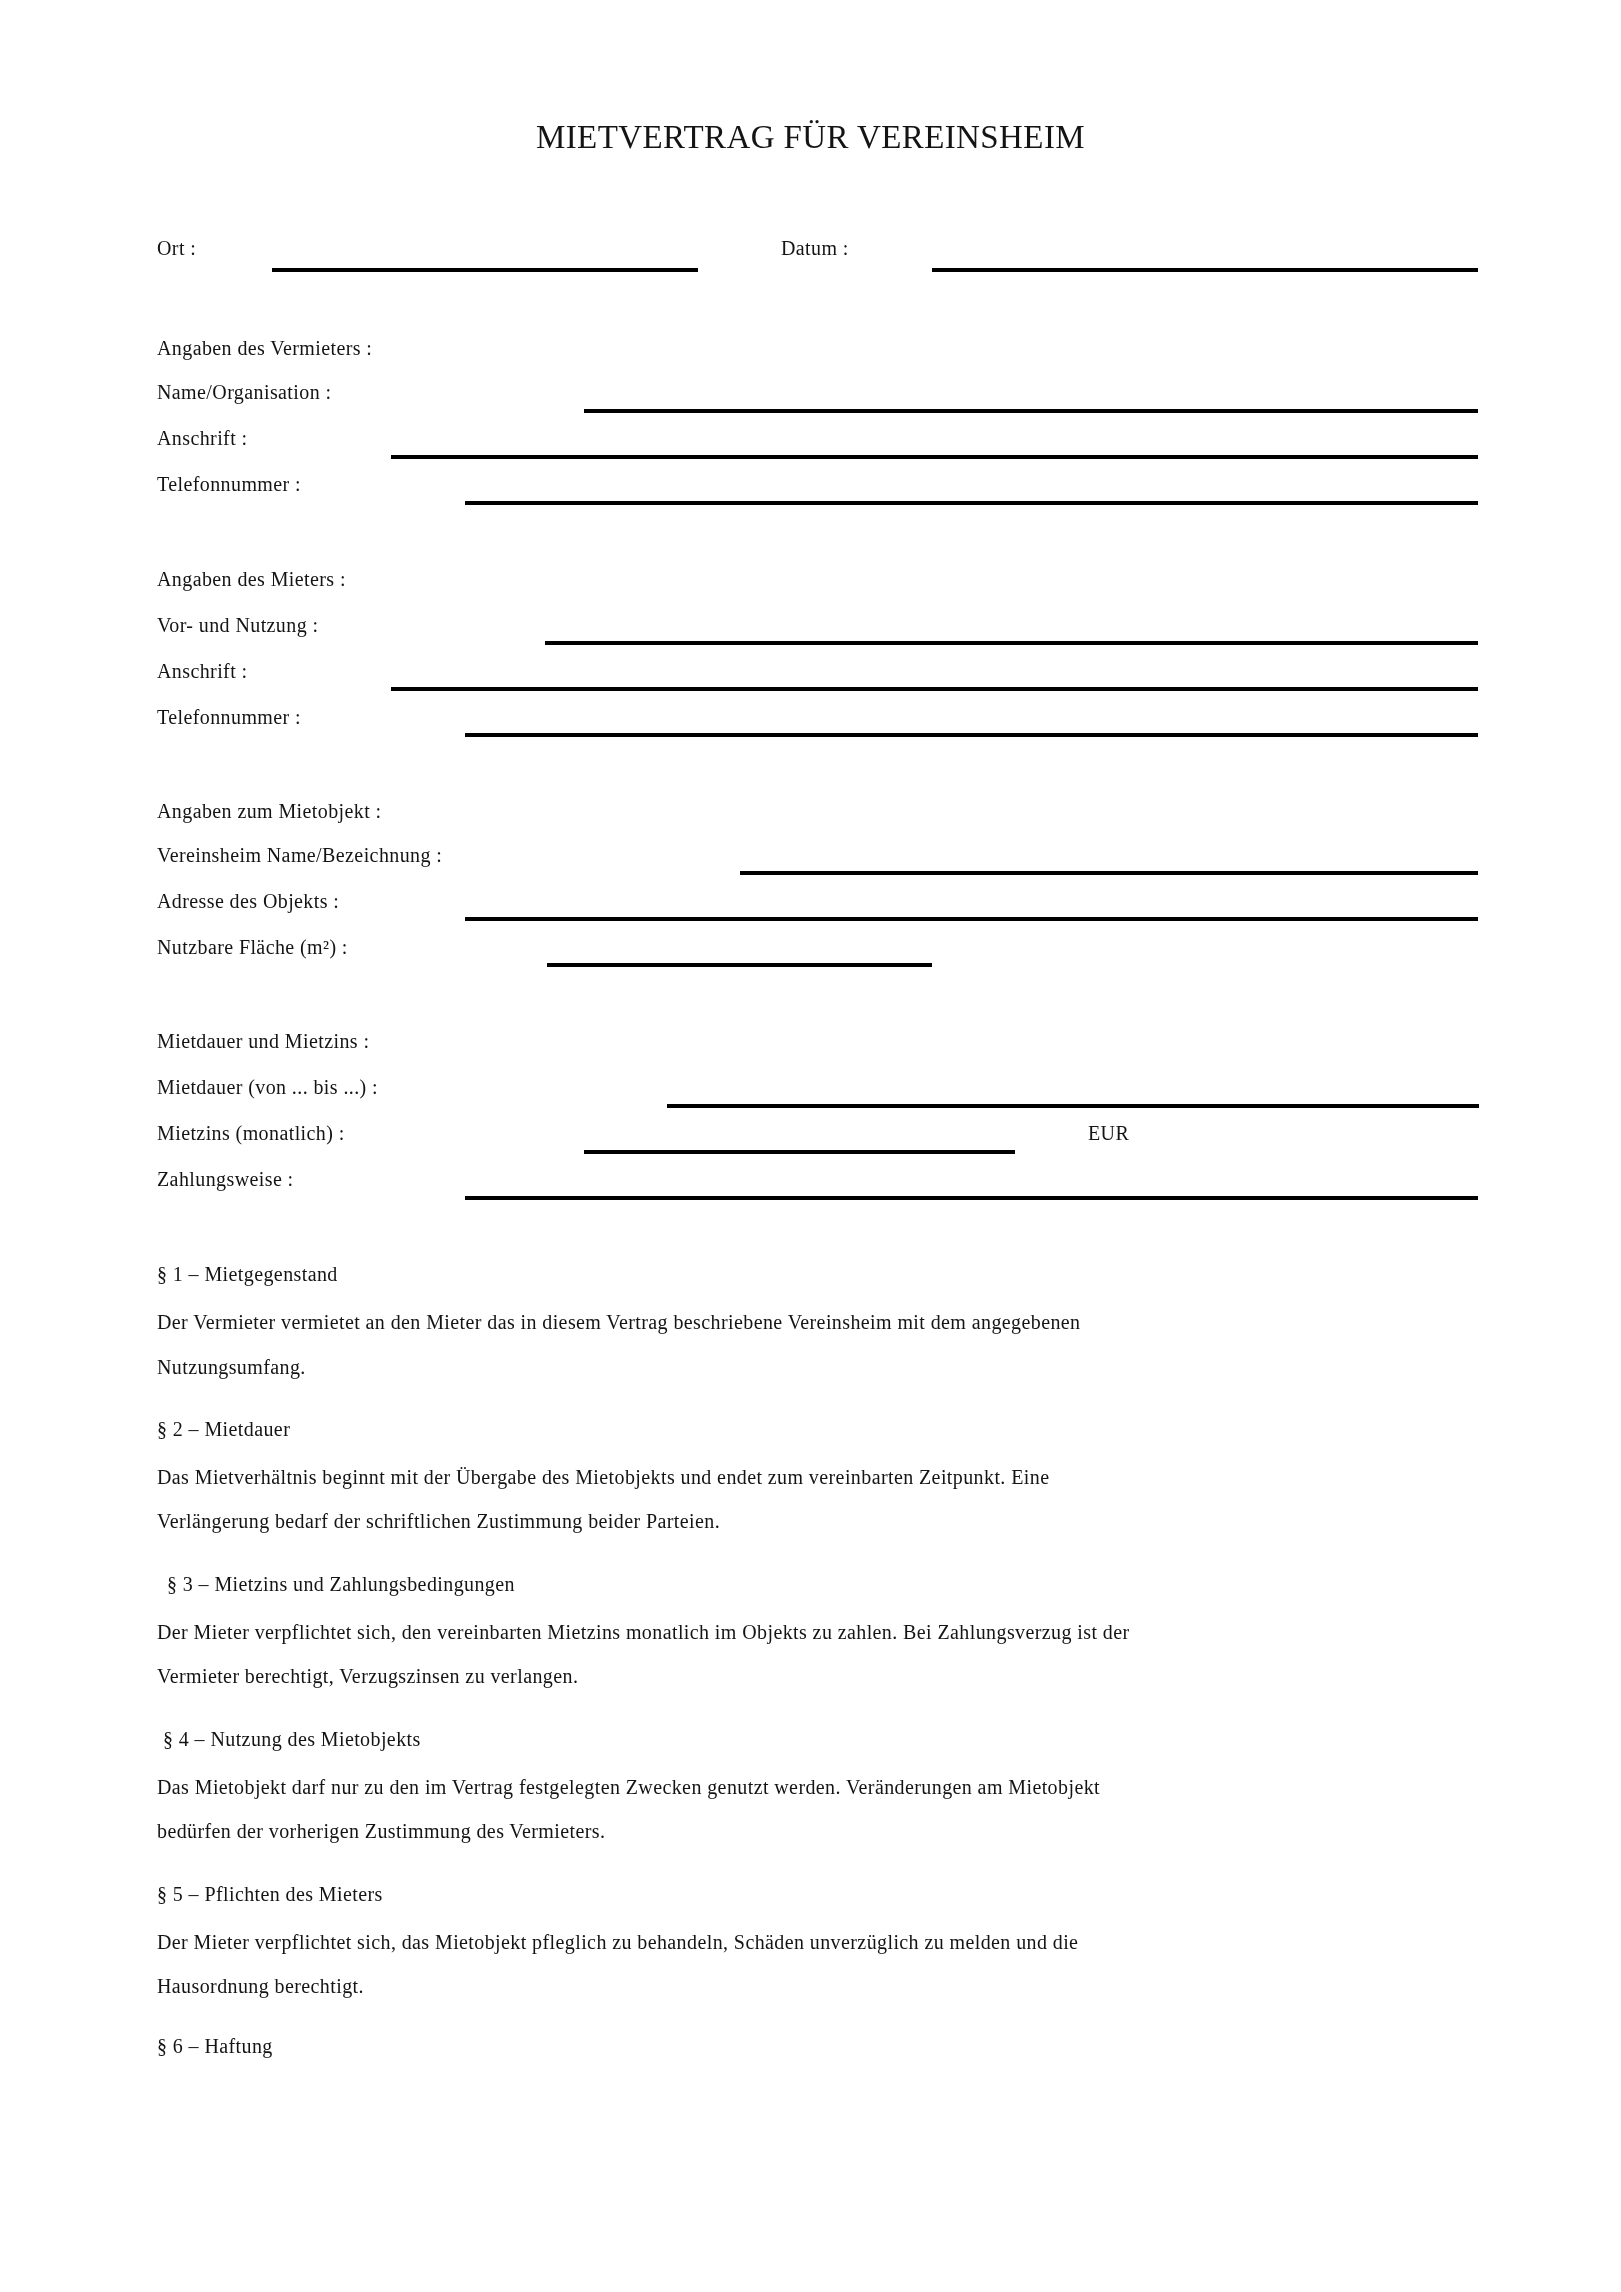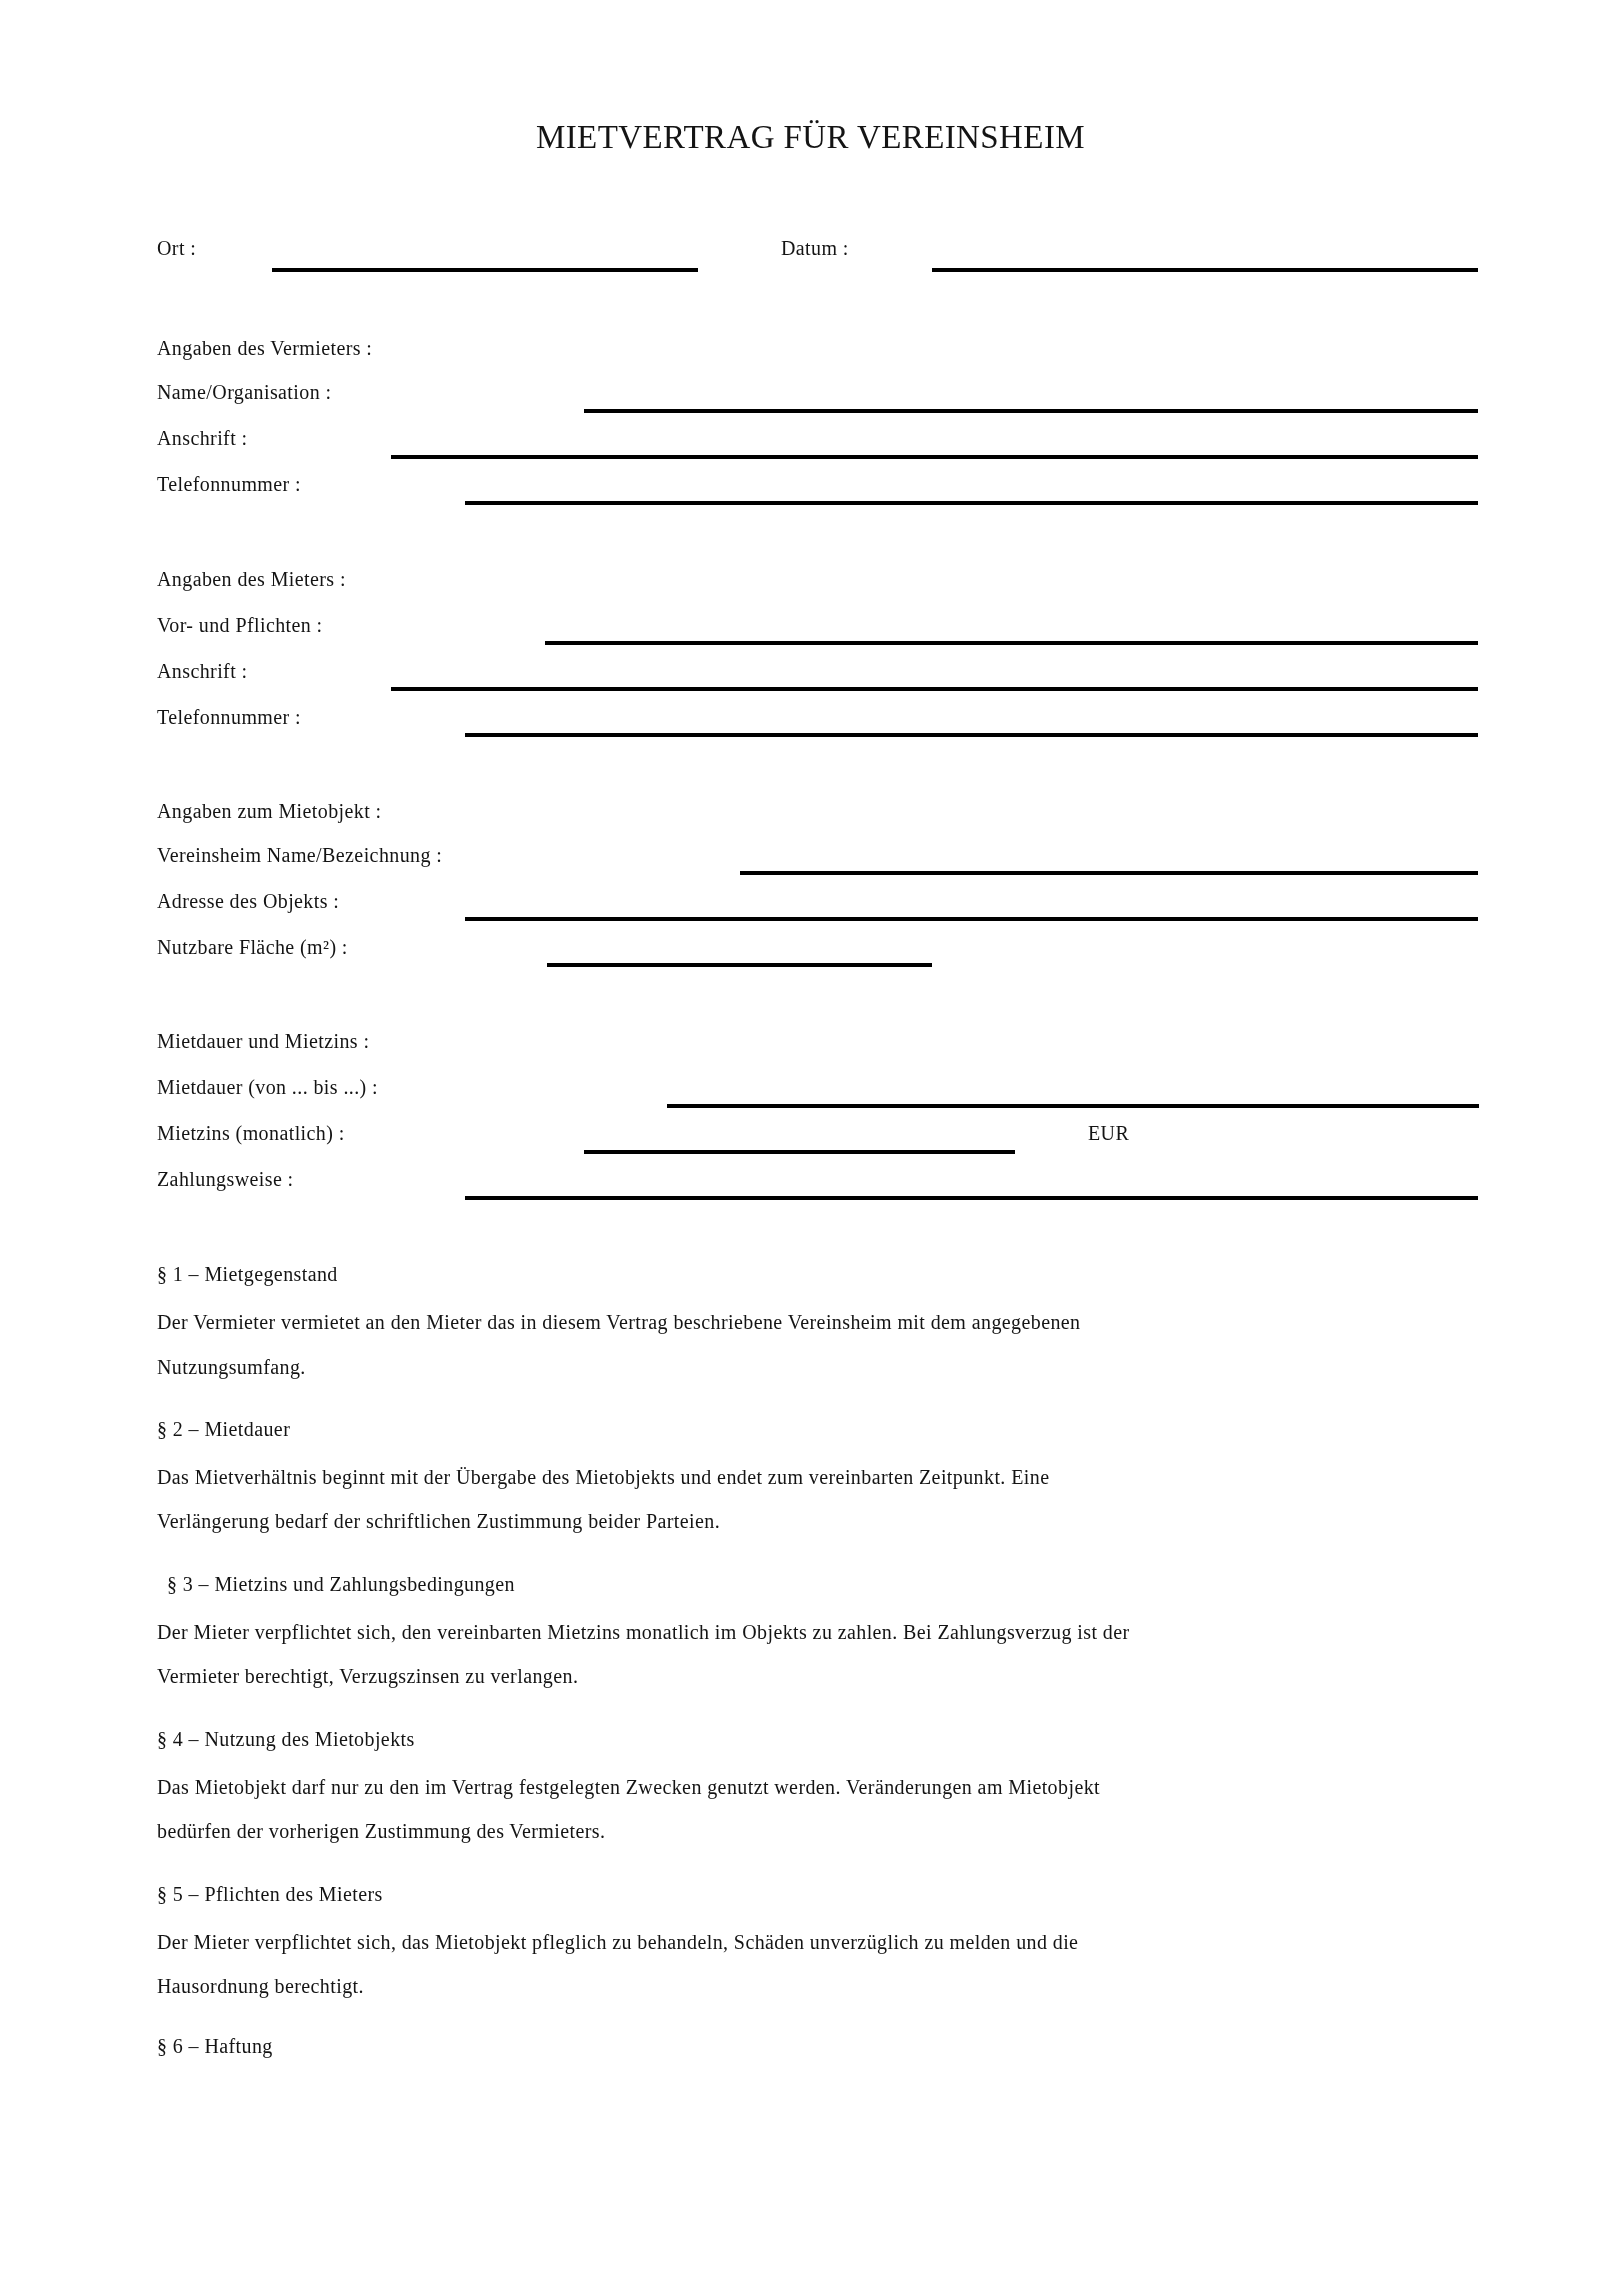--- a/index.html
+++ b/index.html
@@ -43,21 +43,21 @@
 
   <span class="txt" style="left:157px;top:334px">Angaben des Vermieters :</span>
   <span class="txt" style="left:157px;top:378px">Name/Organisation :</span>
   <div class="blank" style="left:584px;top:409px;width:894px"></div>
   <span class="txt" style="left:157px;top:424px">Anschrift :</span>
   <div class="blank" style="left:391px;top:455px;width:1087px"></div>
   <span class="txt" style="left:157px;top:470px">Telefonnummer :</span>
   <div class="blank" style="left:465px;top:501px;width:1013px"></div>
 
   <span class="txt" style="left:157px;top:565px">Angaben des Mieters :</span>
-  <span class="txt" style="left:157px;top:611px">Vor- und Pflichten :</span>
+  <span class="txt" style="left:157px;top:611px">Vor- und Nutzung :</span>
   <div class="blank" style="left:545px;top:641px;width:933px"></div>
   <span class="txt" style="left:157px;top:657px">Anschrift :</span>
   <div class="blank" style="left:391px;top:687px;width:1087px"></div>
   <span class="txt" style="left:157px;top:703px">Telefonnummer :</span>
   <div class="blank" style="left:465px;top:733px;width:1013px"></div>
 
   <span class="txt" style="left:157px;top:797px">Angaben zum Mietobjekt :</span>
   <span class="txt" style="left:157px;top:841px">Vereinsheim Name/Bezeichnung :</span>
   <div class="blank" style="left:740px;top:871px;width:738px"></div>
   <span class="txt" style="left:157px;top:887px">Adresse des Objekts :</span>
@@ -79,21 +79,21 @@
   <span class="txt" style="left:157px;top:1353px">Nutzungsumfang.</span>
 
   <span class="txt" style="left:157px;top:1415px">§ 2 – Mietdauer</span>
   <span class="txt" style="left:157px;top:1507px">Verlängerung bedarf der schriftlichen Zustimmung beider Parteien.</span>
   <span class="txt" style="left:157px;top:1463px">Das Mietverhältnis beginnt mit der Übergabe des Mietobjekts und endet zum vereinbarten Zeitpunkt. Eine</span>
 
   <span class="txt" style="left:167px;top:1570px">§ 3 – Mietzins und Zahlungsbedingungen</span>
   <span class="txt" style="left:157px;top:1618px">Der Mieter verpflichtet sich, den vereinbarten Mietzins monatlich im Objekts zu zahlen. Bei Zahlungsverzug ist der</span>
   <span class="txt" style="left:157px;top:1662px">Vermieter berechtigt, Verzugszinsen zu verlangen.</span>
 
-  <span class="txt" style="left:157px;top:1725px">§ 4 – Nutzung des Mietobjekts</span>
+  <span class="txt" style="left:163px;top:1725px">§ 4 – Nutzung des Mietobjekts</span>
   <span class="txt" style="left:157px;top:1773px">Das Mietobjekt darf nur zu den im Vertrag festgelegten Zwecken genutzt werden. Veränderungen am Mietobjekt</span>
   <span class="txt" style="left:157px;top:1817px">bedürfen der vorherigen Zustimmung des Vermieters.</span>
 
   <span class="txt" style="left:157px;top:1880px">§ 5 – Pflichten des Mieters</span>
   <span class="txt" style="left:157px;top:1928px">Der Mieter verpflichtet sich, das Mietobjekt pfleglich zu behandeln, Schäden unverzüglich zu melden und die</span>
   <span class="txt" style="left:157px;top:1972px">Hausordnung berechtigt.</span>
 
   <span class="txt" style="left:157px;top:2032px">§ 6 – Haftung</span>
 
 </main>

